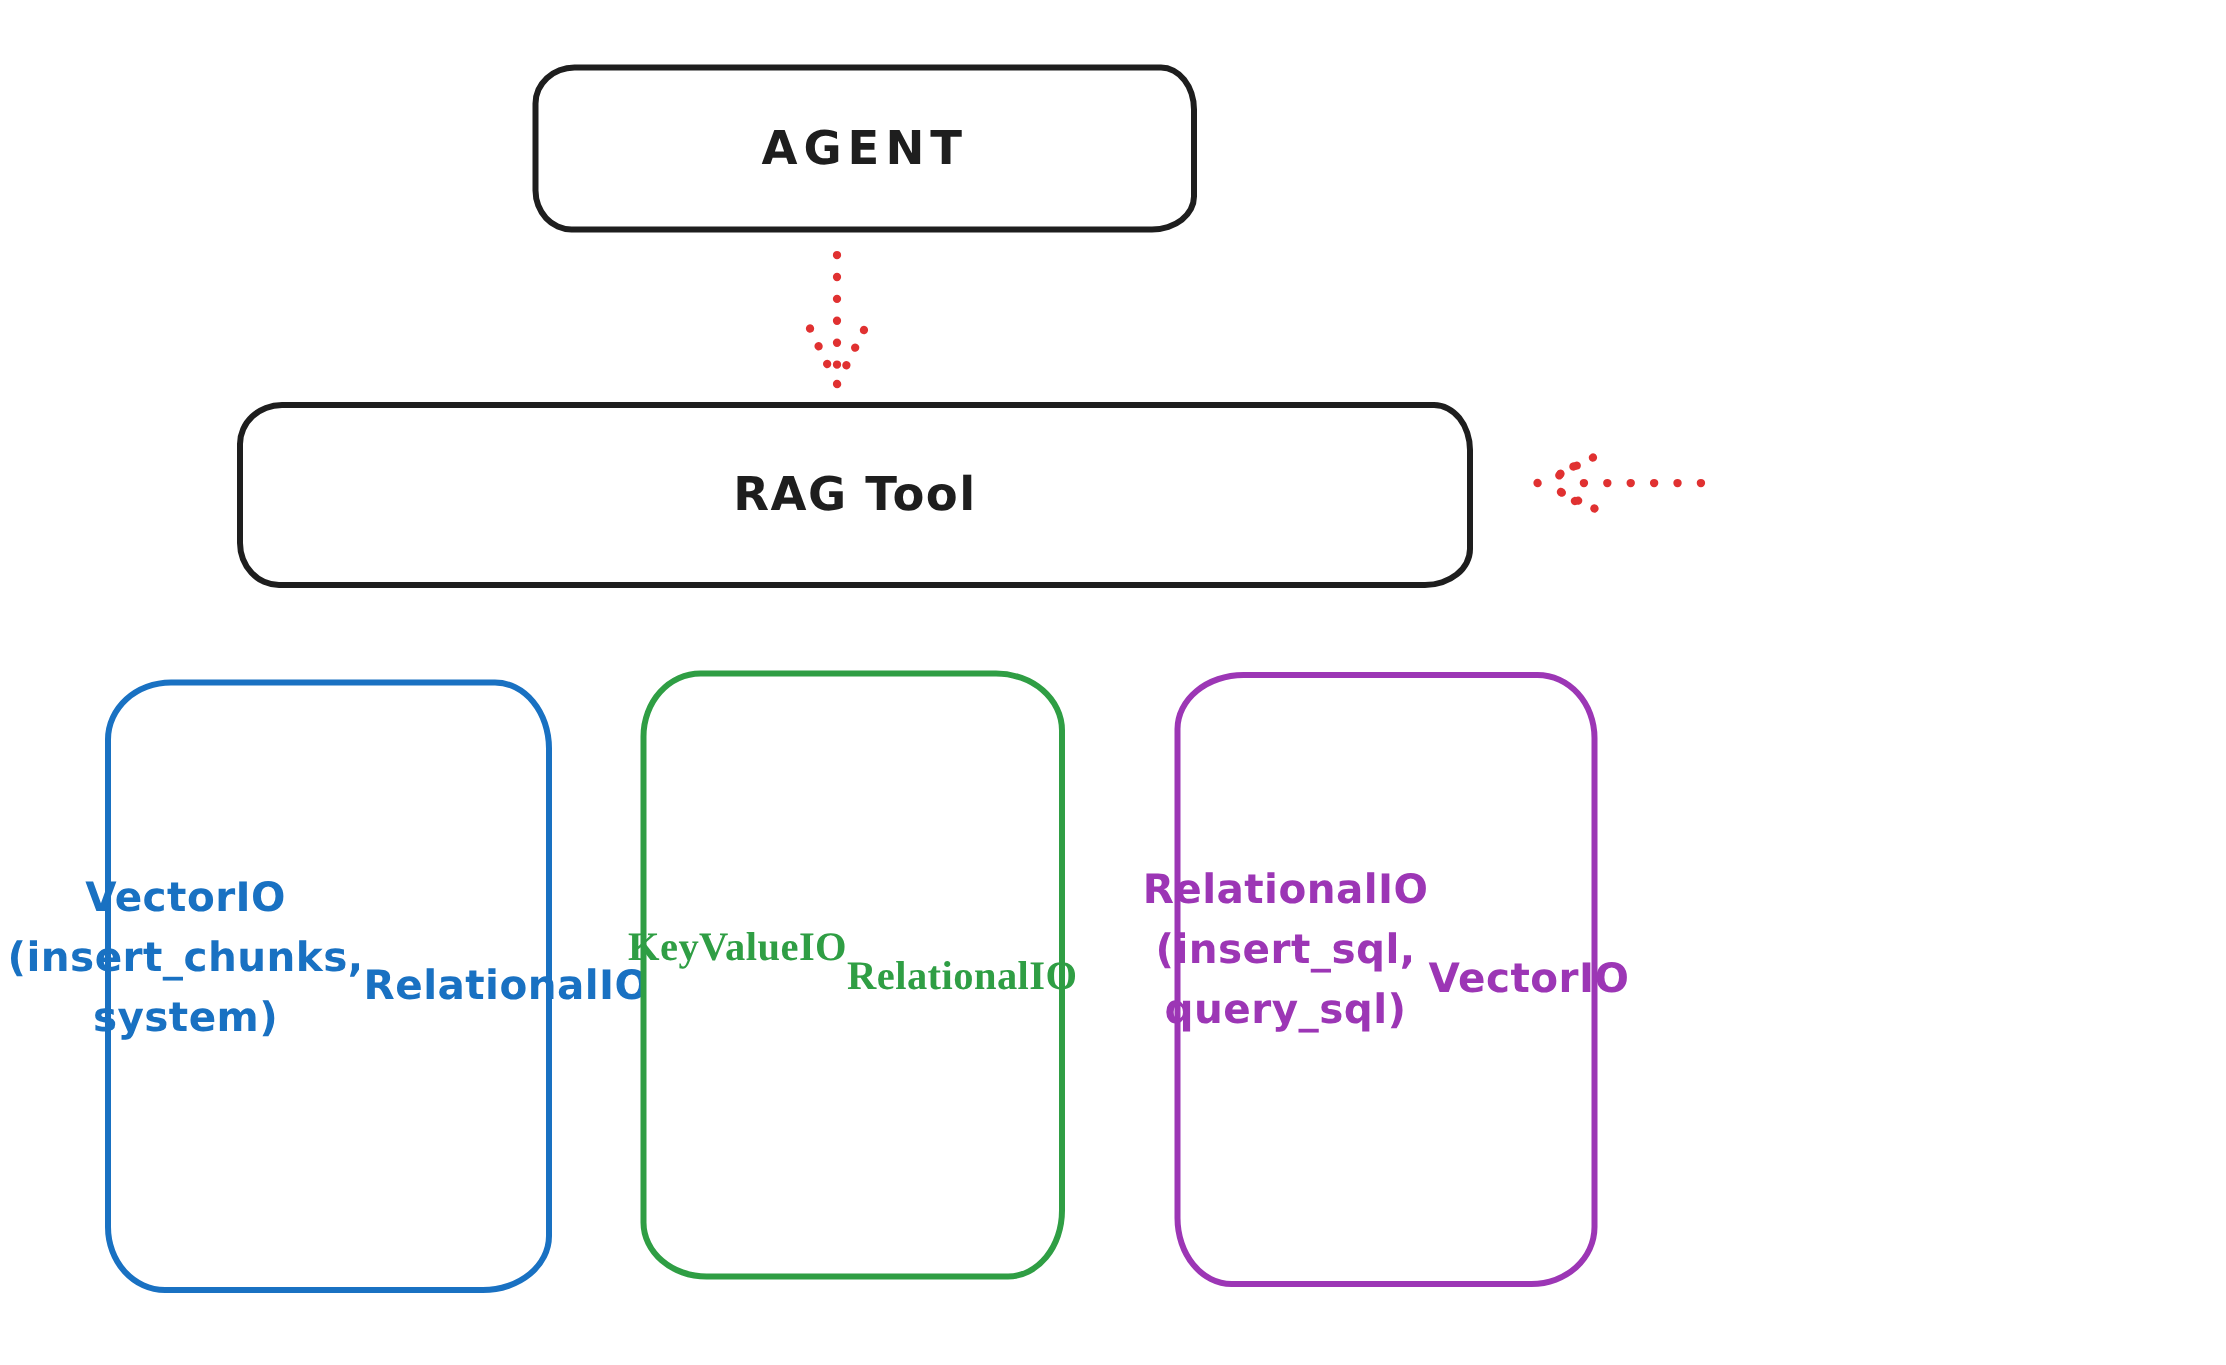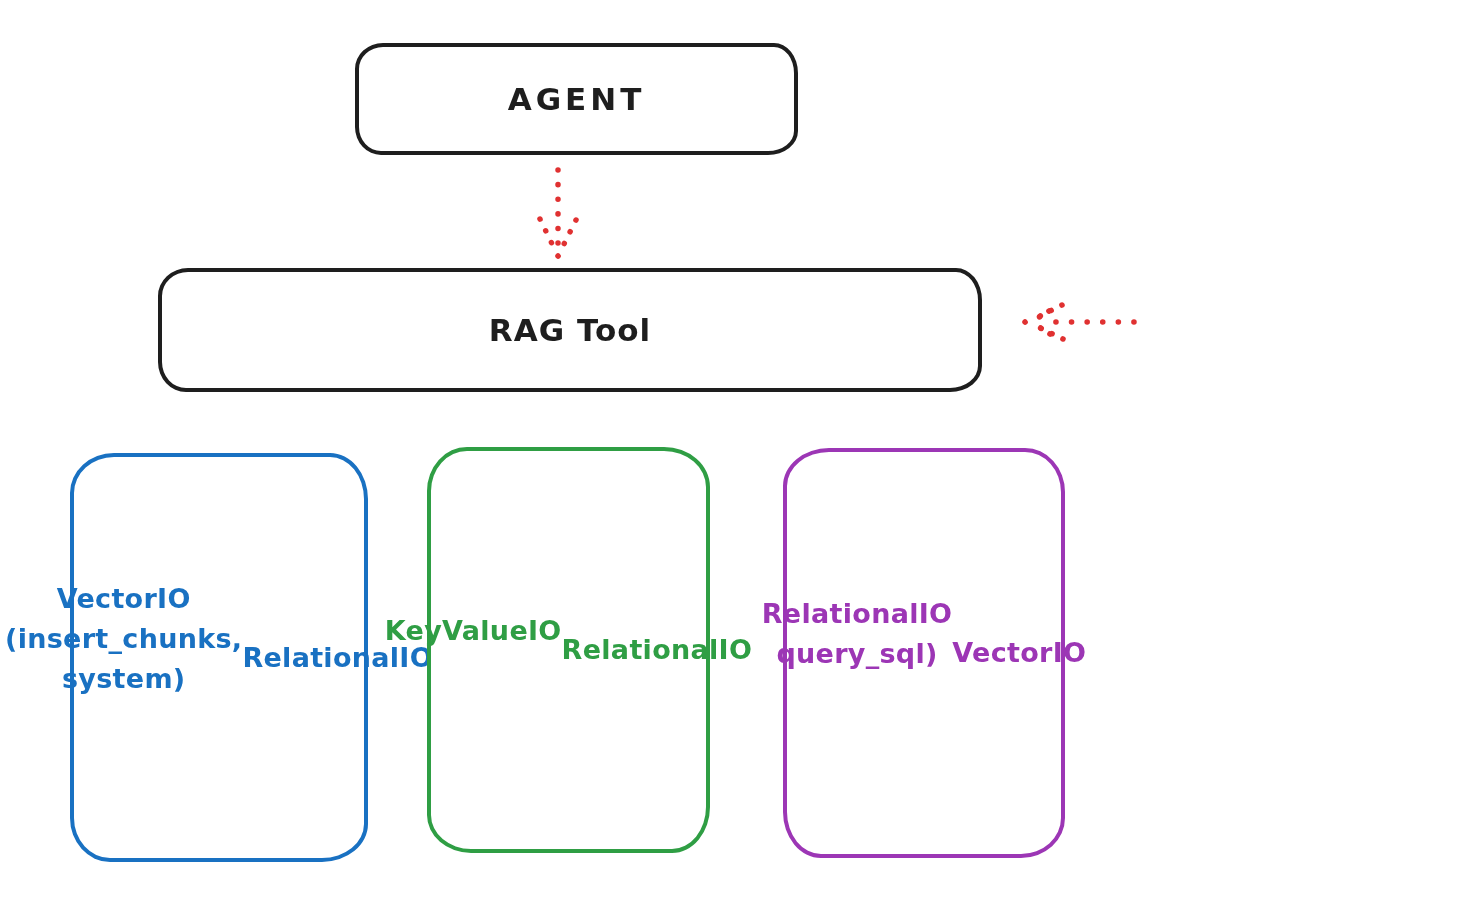--- a/index.html
+++ b/index.html
@@ -113,28 +113,29 @@
 
   <div class="card card-vector" style="border-color: rgb(25, 113, 194); color: rgb(25, 113, 194);">
     <div class="card-lines">
       <div>VectorIO</div>
       <div>(insert_chunks,</div>
       <div>system)</div>
     </div>
     <div>RelationalIO</div>
   </div>
 
-  <div class="card card-keyvalue" style="border-color: rgb(47, 158, 68); color: rgb(47, 158, 68);">
+  <div class="card card-keyvalue" style="border-color: rgb(47, 158, 68); color: rgb(47, 158, 68); font-family: Liberation Serif, serif;">
     <div class="card-lines">
       <div>KeyValueIO</div>
     </div>
     <div>RelationalIO</div>
   </div>
 
   <div class="card card-relational" style="border-color: rgb(156, 54, 181); color: rgb(156, 54, 181);">
     <div class="card-lines">
       <div>RelationalIO</div>
+      <div>(insert_sql,</div>
       <div>query_sql)</div>
     </div>
     <div>VectorIO</div>
   </div>
 
 </div>
 
 </body></html>

